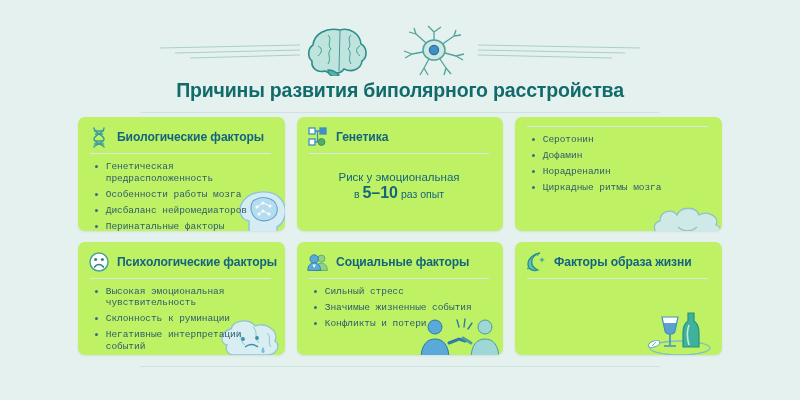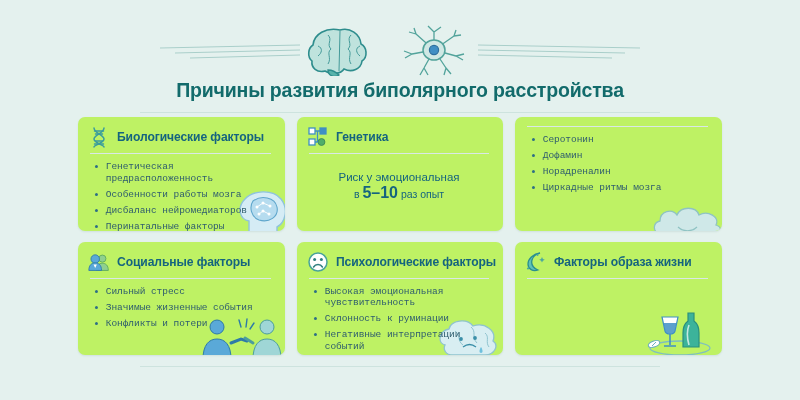--- a/index.html
+++ b/index.html
@@ -207,61 +207,20 @@
       <div class="head-rule"></div>
       <ul class="items">
         <li>Серотонин</li>
         <li>Дофамин</li>
         <li>Норадреналин</li>
         <li>Циркадные ритмы мозга</li>
       </ul>
     </div>
 
     <div class="card">
-      <svg class="decor" width="86" height="44" viewBox="0 0 86 44">
-        <g stroke="#2e7aa8" stroke-width="1" fill="#5aa9d8">
-          <circle cx="16" cy="12" r="7"></circle>
-          <path d="M2 44 C2 30 8 24 16 24 C24 24 30 30 30 44 Z"></path>
-        </g>
-        <g stroke="#4c9d9d" stroke-width="1" fill="#9fd6d6">
-          <circle cx="66" cy="12" r="7"></circle>
-          <path d="M52 44 C52 30 58 24 66 24 C74 24 80 30 80 44 Z"></path>
-        </g>
-        <path d="M30 28 L40 24 L46 26" fill="none" stroke="#2e7aa8" stroke-width="3" stroke-linecap="round"></path>
-        <path d="M52 28 L44 23" fill="none" stroke="#4c9d9d" stroke-width="3" stroke-linecap="round"></path>
-        <g stroke="#2e7aa8" stroke-width="1.4" stroke-linecap="round">
-          <line x1="40" y1="12" x2="38" y2="5"></line>
-          <line x1="45" y1="12" x2="46" y2="4"></line>
-          <line x1="49" y1="14" x2="53" y2="8"></line>
-        </g>
-      </svg>
-
-      <div class="card-head">
-        <svg class="ico" viewBox="0 0 26 22">
-          <g fill="#8fd08f" stroke="#5aa85a" stroke-width="1">
-            <circle cx="17" cy="7" r="4.2"></circle>
-            <path d="M10 21 C10 15 13 12.5 17 12.5 C21 12.5 24 15 24 21 Z"></path>
-          </g>
-          <g fill="#5aa9d8" stroke="#2e7aa8" stroke-width="1">
-            <circle cx="8.5" cy="7.5" r="5"></circle>
-            <path d="M1 21 C1 14.5 4.5 12 8.5 12 C12.5 12 16 14.5 16 21 Z"></path>
-          </g>
-          <path d="M6.5 14 L8.5 18 L10.5 14" fill="#ffffff"></path>
-        </svg>
-        <div class="card-title">Социальные факторы</div>
-      </div>
-      <div class="head-rule"></div>
-      <ul class="items">
-        <li>Сильный стресс</li>
-        <li>Значимые жизненные события</li>
-        <li>Конфликты и потери</li>
-      </ul>
-    </div>
-
-    <div class="card">
       <svg class="decor" width="70" height="44" viewBox="0 0 70 44">
         <path d="M10 30 C2 28 4 16 14 14 C16 5 32 3 38 11 C50 7 62 16 58 26
                  C64 30 60 40 50 40 L18 40 C10 40 8 34 10 30 Z" fill="#d8eef2" stroke="#8fc3cf" stroke-width="1.3"></path>
         <g stroke="#8fc3cf" stroke-width="1" fill="none">
           <path d="M20 16 C26 20 22 26 28 30"></path>
           <path d="M36 12 C42 17 36 22 42 28"></path>
           <path d="M50 18 C55 22 50 27 54 32"></path>
         </g>
         <g fill="#3a8fa8">
             <circle cx="26" cy="24" r="1.9"></circle>
@@ -283,20 +242,61 @@
       <div class="head-rule"></div>
       <ul class="items">
         <li>Высокая эмоциональная чувствительность</li>
         <li>Склонность к руминации</li>
         <li>Негативные интерпретации событий</li>
         <li>Травматический опыт</li>
       </ul>
     </div>
 
     <div class="card">
+      <svg class="decor" width="86" height="44" viewBox="0 0 86 44">
+        <g stroke="#2e7aa8" stroke-width="1" fill="#5aa9d8">
+          <circle cx="16" cy="12" r="7"></circle>
+          <path d="M2 44 C2 30 8 24 16 24 C24 24 30 30 30 44 Z"></path>
+        </g>
+        <g stroke="#4c9d9d" stroke-width="1" fill="#9fd6d6">
+          <circle cx="66" cy="12" r="7"></circle>
+          <path d="M52 44 C52 30 58 24 66 24 C74 24 80 30 80 44 Z"></path>
+        </g>
+        <path d="M30 28 L40 24 L46 26" fill="none" stroke="#2e7aa8" stroke-width="3" stroke-linecap="round"></path>
+        <path d="M52 28 L44 23" fill="none" stroke="#4c9d9d" stroke-width="3" stroke-linecap="round"></path>
+        <g stroke="#2e7aa8" stroke-width="1.4" stroke-linecap="round">
+          <line x1="40" y1="12" x2="38" y2="5"></line>
+          <line x1="45" y1="12" x2="46" y2="4"></line>
+          <line x1="49" y1="14" x2="53" y2="8"></line>
+        </g>
+      </svg>
+
+      <div class="card-head">
+        <svg class="ico" viewBox="0 0 26 22">
+          <g fill="#8fd08f" stroke="#5aa85a" stroke-width="1">
+            <circle cx="17" cy="7" r="4.2"></circle>
+            <path d="M10 21 C10 15 13 12.5 17 12.5 C21 12.5 24 15 24 21 Z"></path>
+          </g>
+          <g fill="#5aa9d8" stroke="#2e7aa8" stroke-width="1">
+            <circle cx="8.5" cy="7.5" r="5"></circle>
+            <path d="M1 21 C1 14.5 4.5 12 8.5 12 C12.5 12 16 14.5 16 21 Z"></path>
+          </g>
+          <path d="M6.5 14 L8.5 18 L10.5 14" fill="#ffffff"></path>
+        </svg>
+        <div class="card-title">Социальные факторы</div>
+      </div>
+      <div class="head-rule"></div>
+      <ul class="items">
+        <li>Сильный стресс</li>
+        <li>Значимые жизненные события</li>
+        <li>Конфликты и потери</li>
+      </ul>
+    </div>
+
+    <div class="card">
       <svg class="decor-2" width="76" height="52" viewBox="0 0 76 52">
         <ellipse cx="38" cy="43" rx="30" ry="7" fill="none" stroke="#7fbfbf" stroke-width="1.3"></ellipse>
         <g>
           <path d="M46 8 L52 8 L52 16 C56 19 57 23 57 28 L57 42 L41 42 L41 28
                    C41 23 42 19 46 16 Z" fill="#3cb39a" stroke="#2b8f7d" stroke-width="1.2"></path>
           <path d="M47 20 C45 25 45 33 47 40" fill="none" stroke="#ffffff" stroke-width="1.6" opacity=".7"></path>
         </g>
         <g>
           <path d="M20 12 L36 12 L33 26 C32 30 24 30 23 26 Z" fill="#ffffff" stroke="#3f8fc4" stroke-width="1.2"></path>
           <path d="M21.5 18 L34.5 18 L33 26 C32 30 24 30 23 26 Z" fill="#3f8fc4" opacity=".85"></path>

